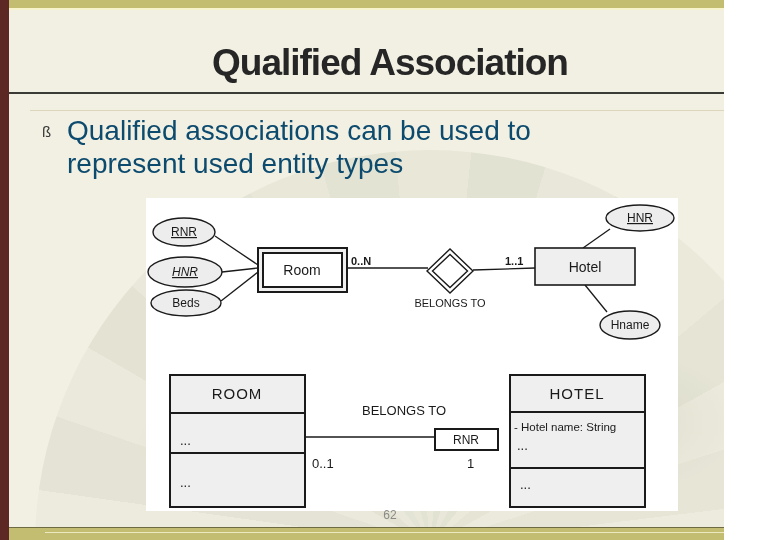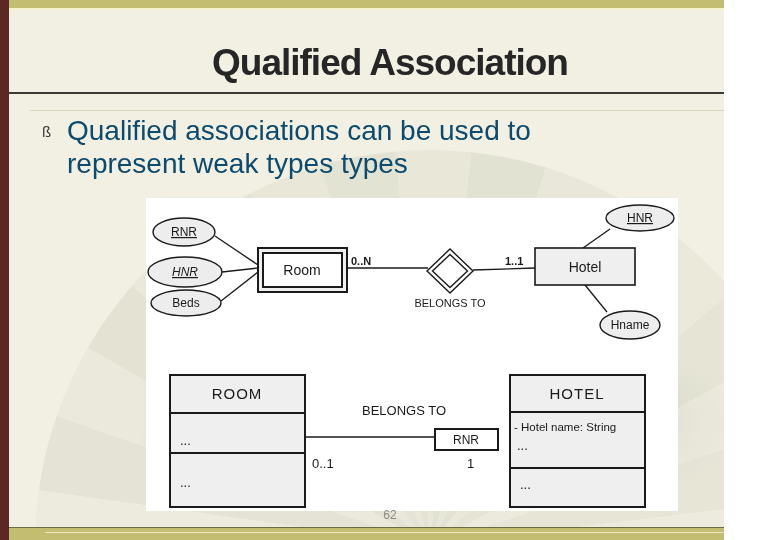--- a/index.html
+++ b/index.html
@@ -80,21 +80,21 @@
   <div class="top-band-highlight"></div>
 
   <div class="title">Qualified Association</div>
   <div class="title-rule"></div>
   <div class="title-rule-faint"></div>
 
   <div class="bullet-row">
     <div class="bullet-marker">ß</div>
     <div class="bullet-text">
       <div>Qualified associations can be used to</div>
-      <div>represent weak types types</div>
+      <div>represent used entity types</div>
     </div>
   </div>
 
   <div class="panel">
     <svg width="532" height="313" viewBox="0 0 532 313">
 
       <line class="ln" x1="69" y1="38" x2="112" y2="67"></line>
       <line class="ln" x1="76" y1="74" x2="112" y2="70"></line>
       <line class="ln" x1="75" y1="103" x2="112" y2="74"></line>
 

